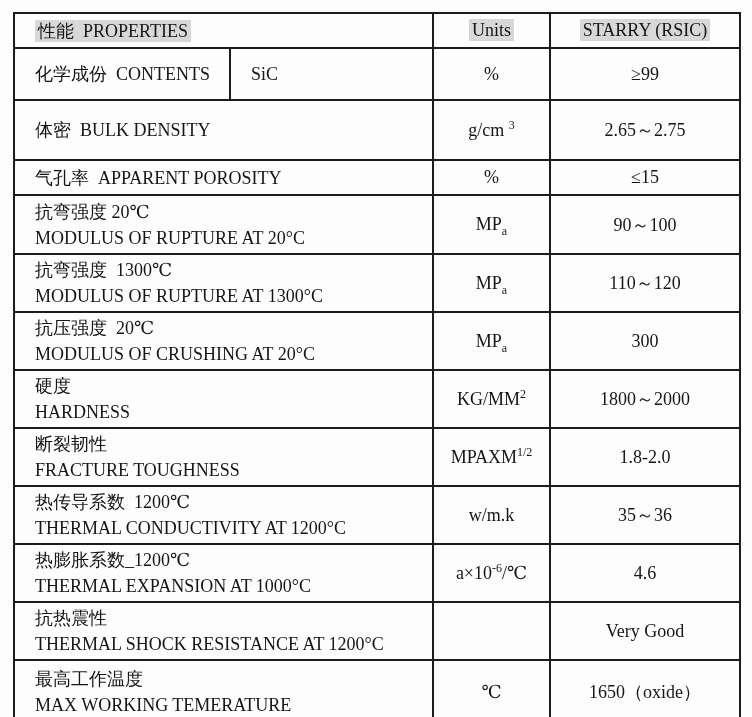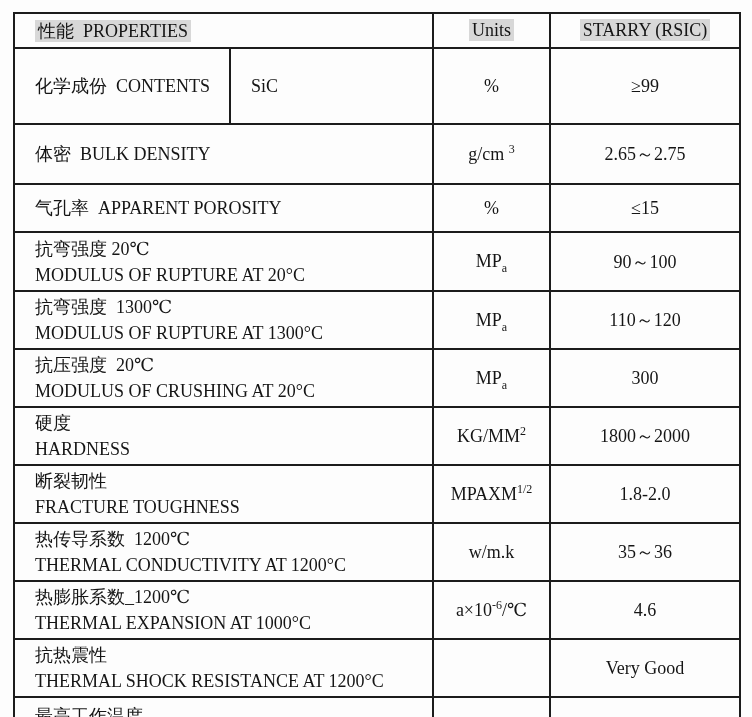--- a/index.html
+++ b/index.html
@@ -69,34 +69,34 @@
         <col style="width:190px">
   </colgroup>
 
   <tbody>
         <tr style="height:35px">
     <td class="name hdr" colspan="2"><span class="hl">性能  PROPERTIES</span></td>
     <td class="unit hdr"><span class="hl">Units</span></td>
     <td class="val hdr"><span class="hl">STARRY (RSIC)</span></td>
   </tr>
 
-  <tr style="height:76px">
+  <tr style="height:52px">
     <td class="name"><div>化学成份  CONTENTS</div></td>
     <td class="name"><div>SiC</div></td>
     <td class="unit"><span>%</span></td>
     <td class="val">≥99</td>
   </tr>
 
   <tr style="height:60px">
     <td class="name" colspan="2"><div>体密  BULK DENSITY</div></td>
     <td class="unit"><span>g/cm </span><sup>3</sup></td>
     <td class="val">2.65～2.75</td>
   </tr>
 
-  <tr style="height:48px">
+  <tr style="height:35px">
     <td class="name" colspan="2"><div>气孔率  APPARENT POROSITY</div></td>
     <td class="unit"><span>%</span></td>
     <td class="val">≤15</td>
   </tr>
 
   <tr style="height:59px">
     <td class="name" colspan="2"><div>抗弯强度 20℃</div><div>MODULUS OF RUPTURE AT 20°C</div></td>
     <td class="unit"><span>MP</span><sub>a</sub></td>
     <td class="val">90～100</td>
   </tr>

